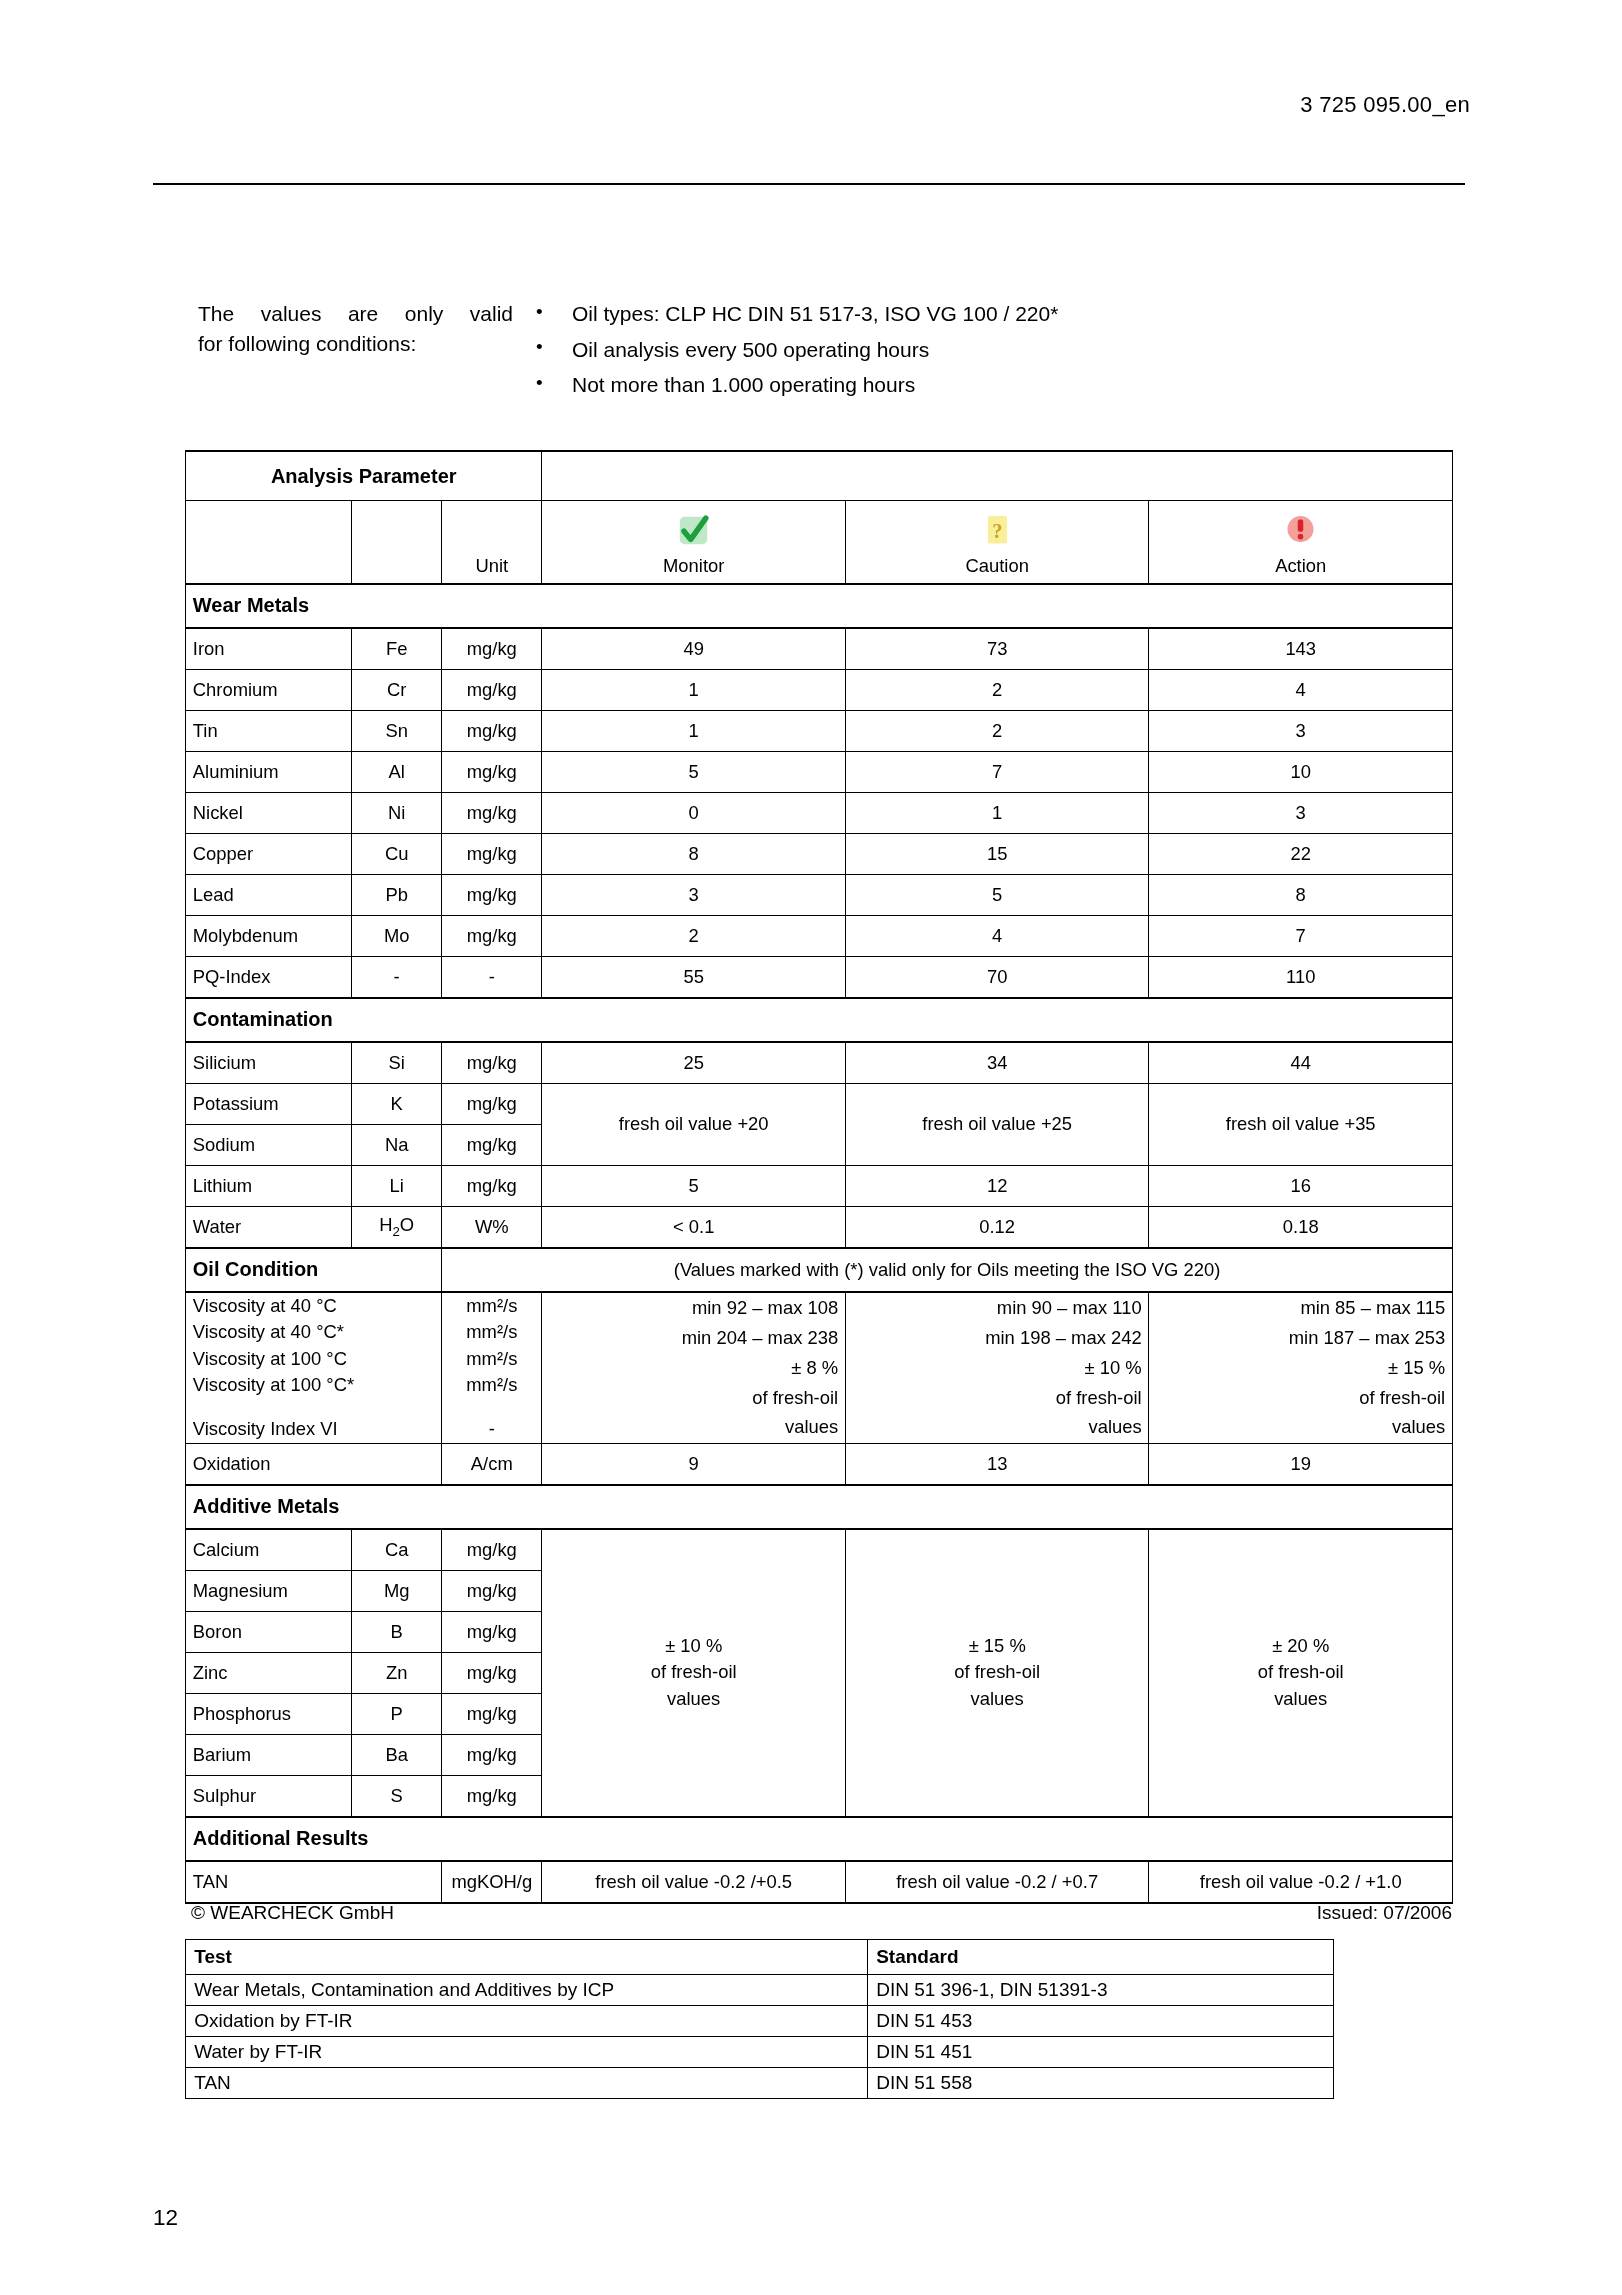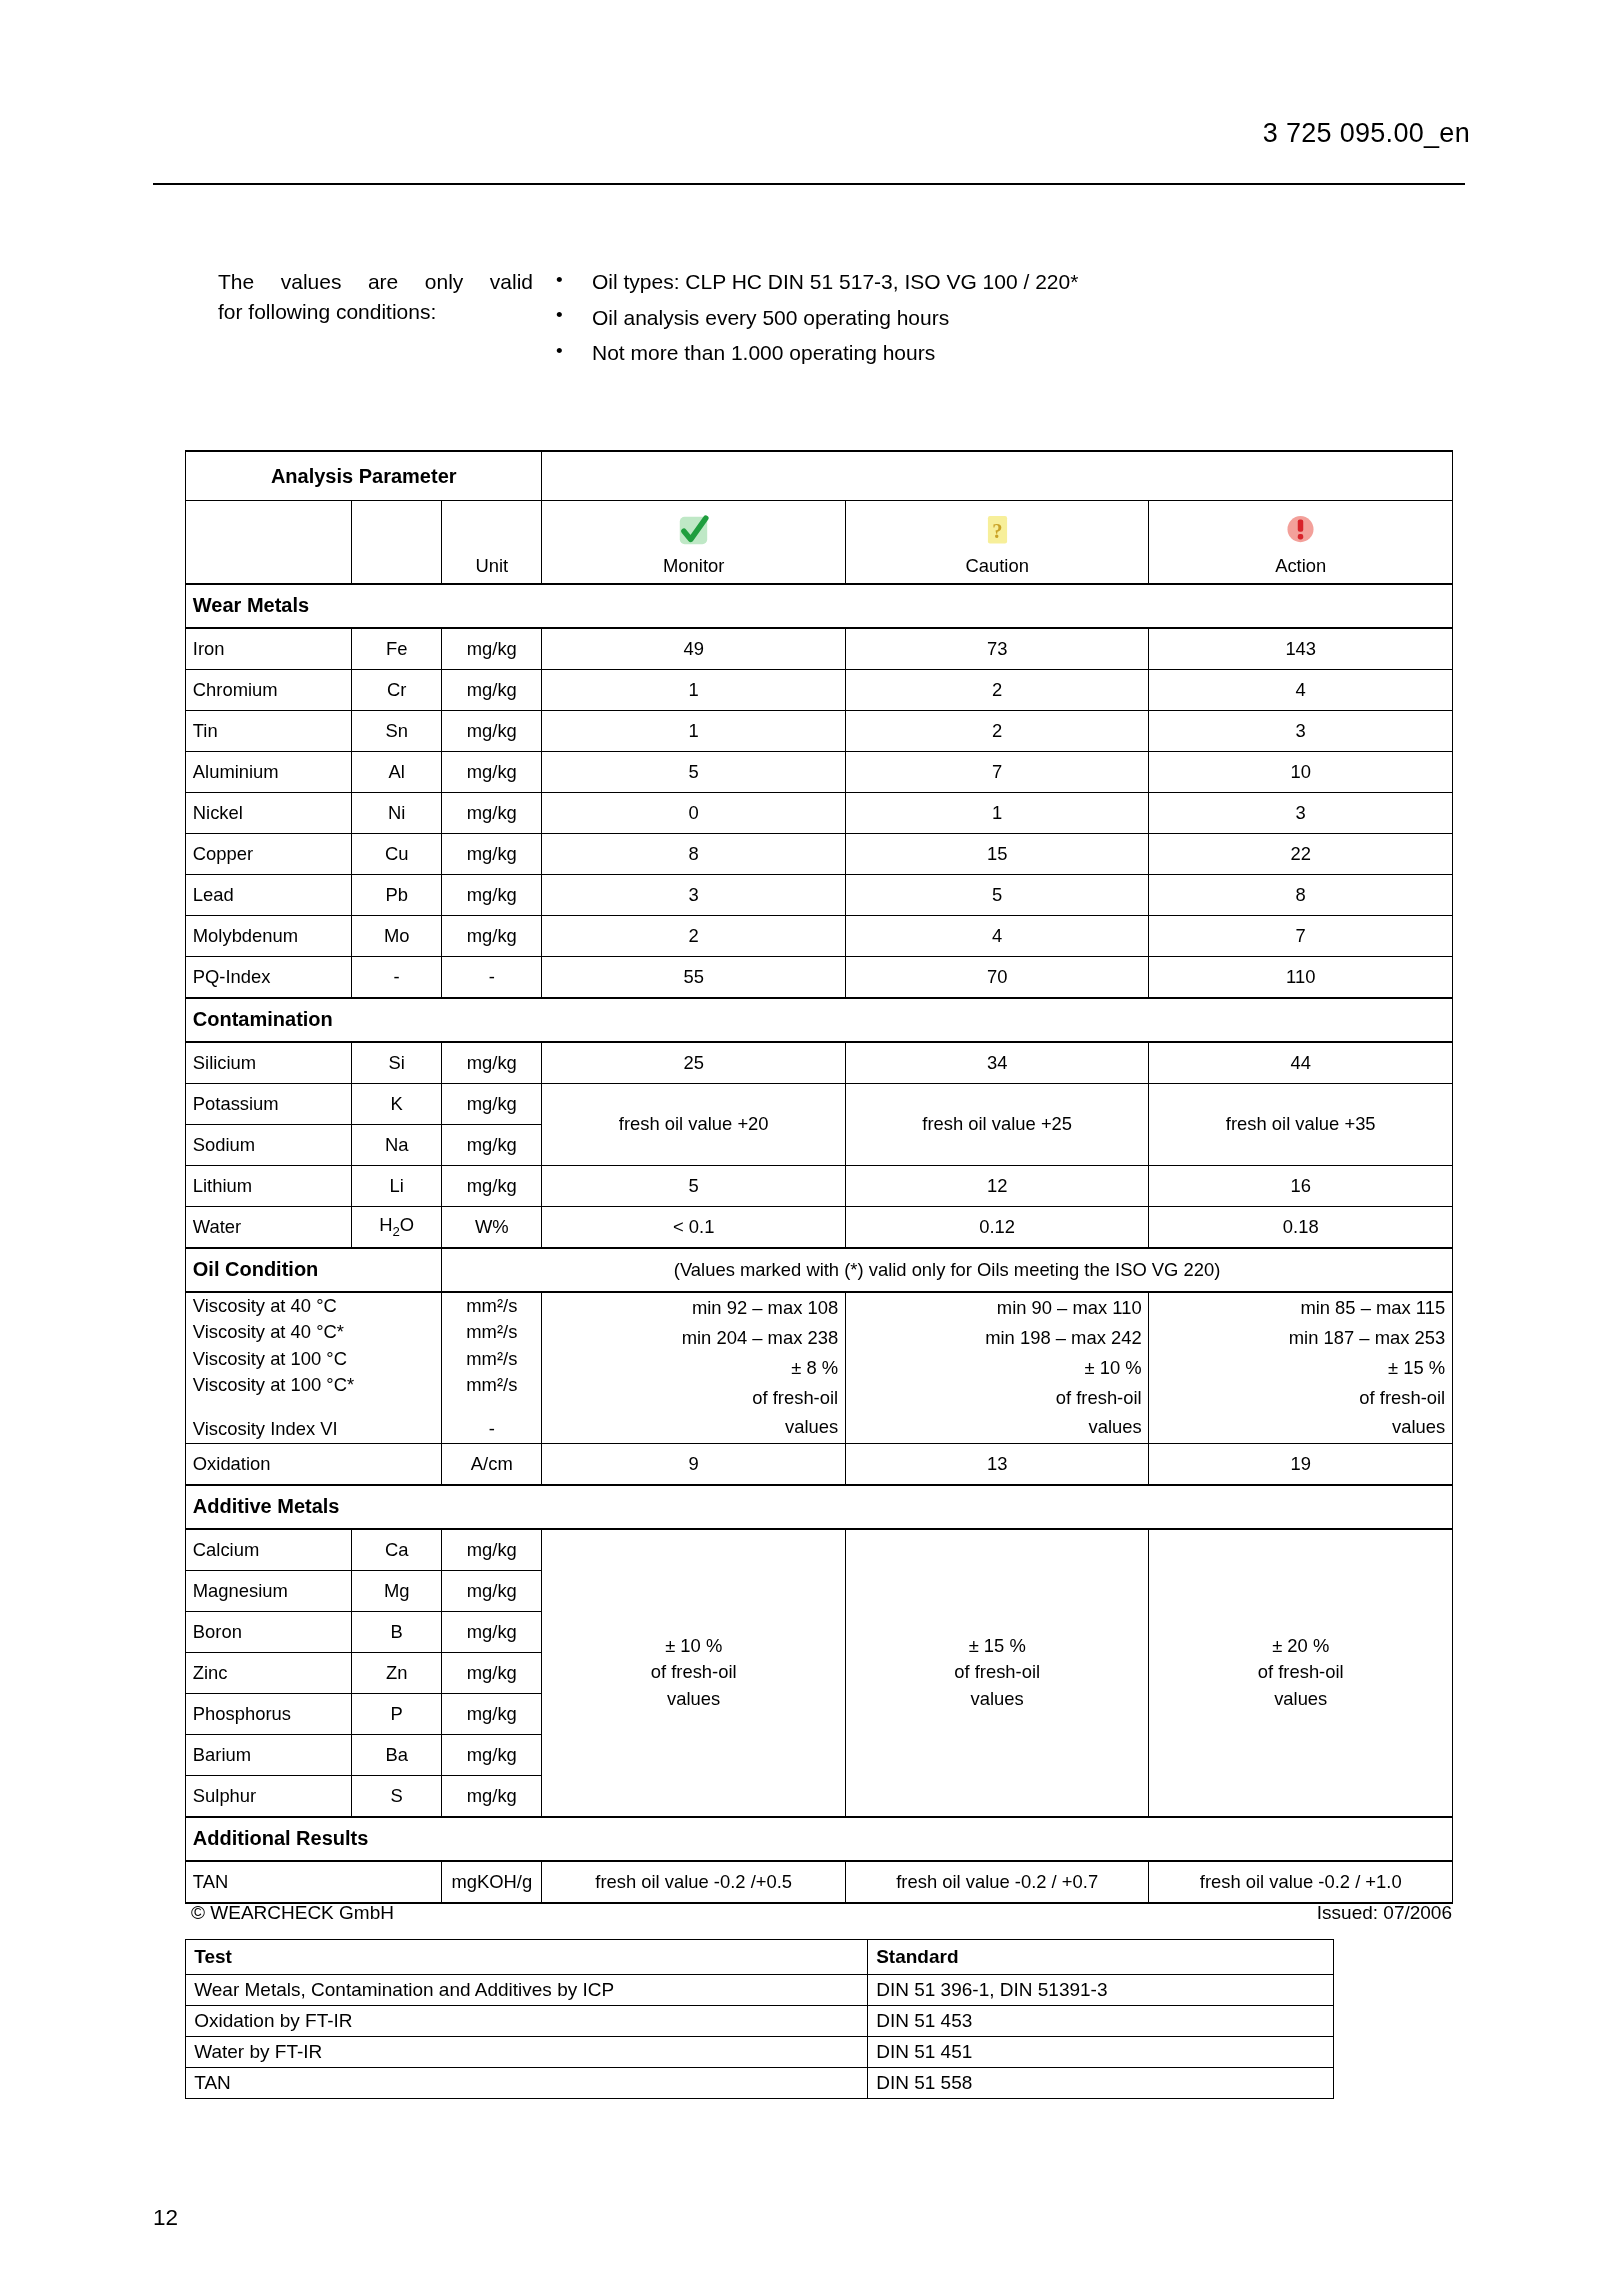--- a/index.html
+++ b/index.html
@@ -8,34 +8,34 @@
     width:1623px; height:2295px;
     background:#ffffff;
     font-family:"Liberation Sans", sans-serif;
     color:#000000;
     -webkit-font-smoothing:antialiased;
   }
   .page { position:relative; width:1623px; height:2295px; box-sizing:border-box; }
 
   
   .doc-number {
-    position:absolute; right:153px; top:118px;
-    font-size:27px; letter-spacing:0.3px;
+    position:absolute; right:153px; top:92px;
+    font-size:22px; letter-spacing:0.3px;
   }
   .header-rule {
     position:absolute; left:153px; top:183px; width:1312px; height:2px;
     background:#000;
   }
   .page-title {
     position:absolute; left:158px; top:211px;
     font-size:25px; font-weight:bold; letter-spacing:0.1px;
   }
 
   
-  .intro { position:absolute; left:198px; top:267px; width:1227px;margin-left:20px; }
+  .intro { position:absolute; left:198px; top:299px; width:1227px; }
   .intro-inner { display:flex; align-items:flex-start; }
   .intro-label {
     width:334px; flex:0 0 334px;
     font-size:21px; line-height:1.42;
     text-align:justify; text-align-last:justify;
     padding-right:19px; box-sizing:border-box;
   }
   .intro-label .line2 { text-align-last:left; }
   .bullets { list-style:none; margin:0; padding:0; }
   .bullets li {

